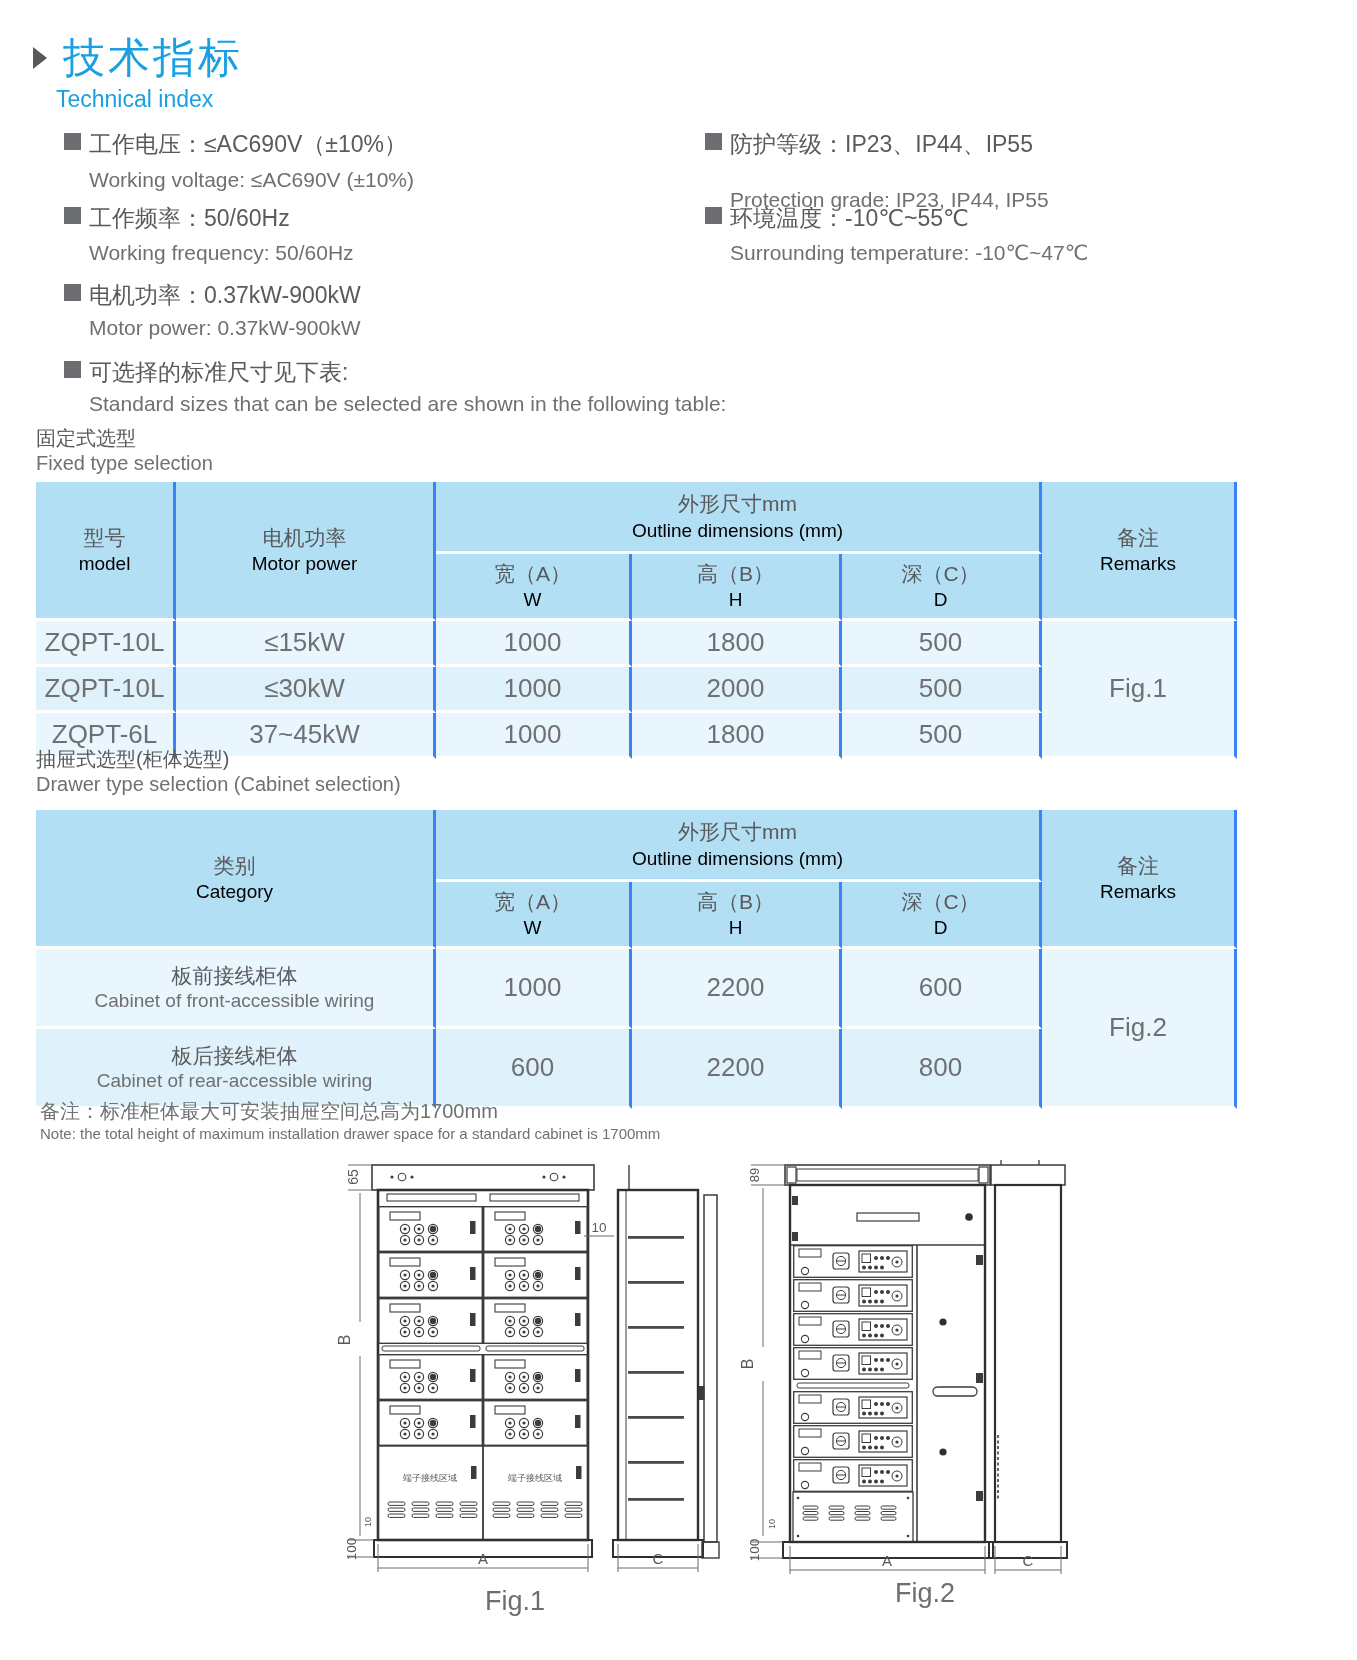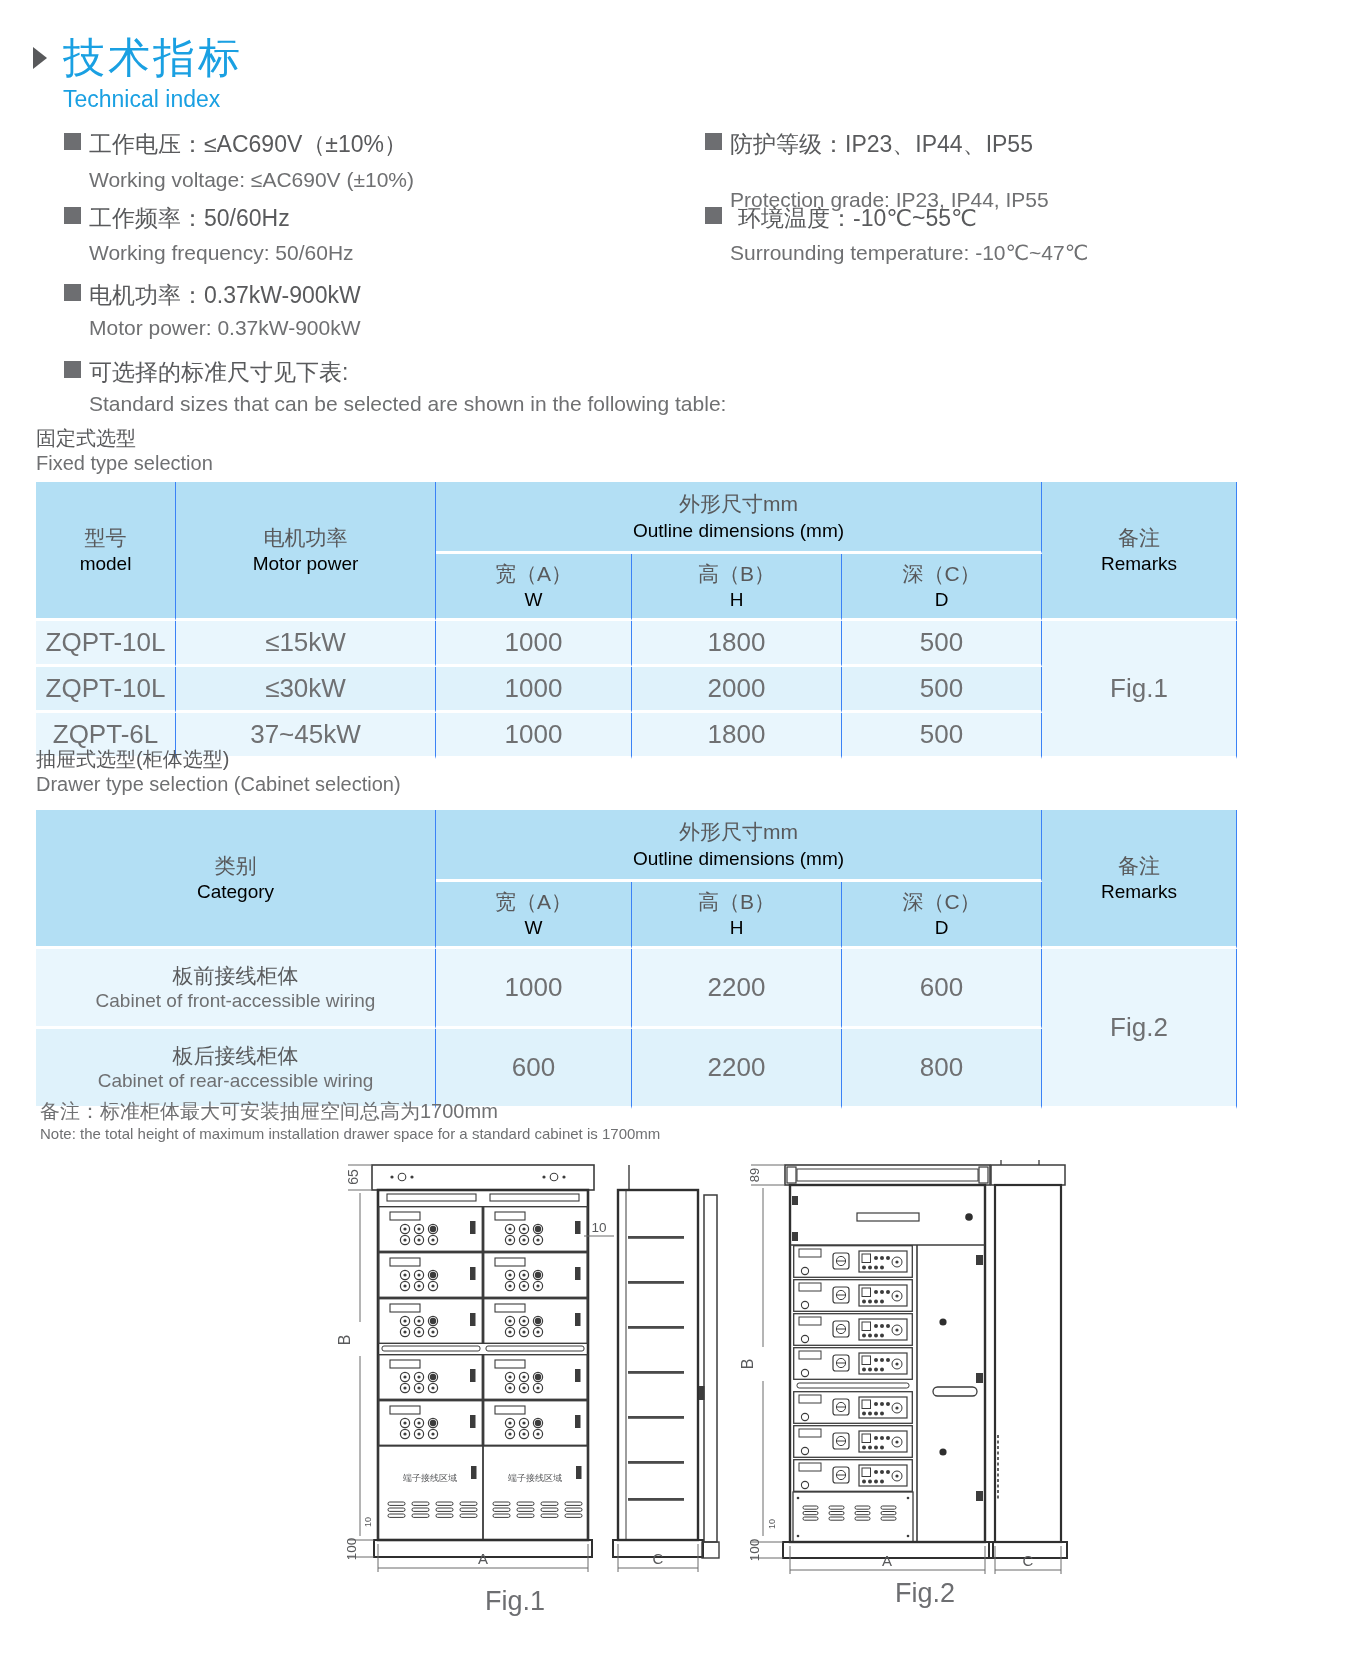--- a/index.html
+++ b/index.html
@@ -21,21 +21,21 @@
   }
   .sq { width:17px; height:17px; background:#6d6e71; }
   .spec-cn { font-size:23px; color:#595a5c; }
   .spec-en { font-size:21px; color:#6f7072; }
   .sec-cn { font-size:20px; color:#595a5c; }
   .sec-en { font-size:20px; color:#6f7072; }
   .note-cn { font-size:20px; color:#6f7072; }
   .note-en { font-size:15px; color:#6f7072; }
 
   table.t { border-collapse:separate; border-spacing:0; table-layout:fixed; position:absolute; }
-  .t td { border-right:1px solid #3b82f6; border-bottom:3px solid #fff; text-align:center; vertical-align:middle; padding:6px; }
+  .t td { border-right:3px solid #3b82f6; border-bottom:3px solid #fff; text-align:center; vertical-align:middle; padding:6px; }
   .t .hd { background:#b3dff4; }
   .t .r0 { background:#e9f6fd; }
   .t .r1 { background:#dff2fb; }
   .h-cn { font-size:21px; color:#58595b; line-height:1.35; }
   .h-en { font-size:19px; color:#000000; line-height:1.25; }
   .c-cn { font-size:21px; color:#595a5c; line-height:1.3; }
   .c-en { font-size:19px; color:#6f7072; line-height:1.25; }
   .num  { font-size:26px; color:#6f7072; }
   .hr1 { height:72px; }
   .hr2 { height:53px; }
@@ -43,21 +43,21 @@
   .dr2 { height:80px; }
 
   svg text { font-family:"Liberation Sans","DejaVu Sans",sans-serif; fill:#58595b; }
   svg .cap { font-size:27px; fill:#6d6e71; }
 </style>
 </head>
 <body>
 
 <div class="abs arrow" style="left:33px;top:47px;"></div>
 <div class="abs title-cn nowrap" style="left:63px;top:30px;">技术指标</div>
-<div class="abs title-en nowrap" style="left:63px;top:86px;">Technical index</div>
+<div class="abs title-en nowrap" style="left:56px;top:86px;">Technical index</div>
 
 <div class="abs sq" style="left:64px;top:133px;"></div>
 <div class="abs spec-cn nowrap" style="left:89px;top:129px;">工作电压：≤AC690V（±10%）</div>
 <div class="abs spec-en nowrap" style="left:89px;top:168px;">Working voltage: ≤AC690V (±10%)</div>
 
 <div class="abs sq" style="left:64px;top:207px;"></div>
 <div class="abs spec-cn nowrap" style="left:89px;top:203px;">工作频率：50/60Hz</div>
 <div class="abs spec-en nowrap" style="left:89px;top:241px;">Working frequency: 50/60Hz</div>
 
 <div class="abs sq" style="left:64px;top:284px;"></div>
@@ -66,21 +66,21 @@
 
 <div class="abs sq" style="left:64px;top:361px;"></div>
 <div class="abs spec-cn nowrap" style="left:89px;top:357px;">可选择的标准尺寸见下表:</div>
 <div class="abs spec-en nowrap" style="left:89px;top:392px;">Standard sizes that can be selected are shown in the following table:</div>
 
 <div class="abs sq" style="left:705px;top:133px;"></div>
 <div class="abs spec-cn nowrap" style="left:730px;top:129px;">防护等级：IP23、IP44、IP55</div>
 <div class="abs spec-en nowrap" style="left:730px;top:168px;margin-top:20px;">Protection grade: IP23, IP44, IP55</div>
 
 <div class="abs sq" style="left:705px;top:207px;"></div>
-<div class="abs spec-cn nowrap" style="left:730px;top:203px;margin-left:8px;">环境温度：-10℃~55℃</div>
+<div class="abs spec-cn nowrap" style="left:730px;top:203px;">环境温度：-10℃~55℃</div>
 <div class="abs spec-en nowrap" style="left:730px;top:241px;">Surrounding temperature: -10℃~47℃</div>
 
 <div class="abs sec-cn nowrap" style="left:36px;top:425px;">固定式选型</div>
 <div class="abs sec-en nowrap" style="left:36px;top:452px;">Fixed type selection</div>
 
 <table class="t" style="left:36px;top:482px;width:1201px;">
   <colgroup>
     <col style="width:140px">
       <col style="width:260px">
       <col style="width:196px">

